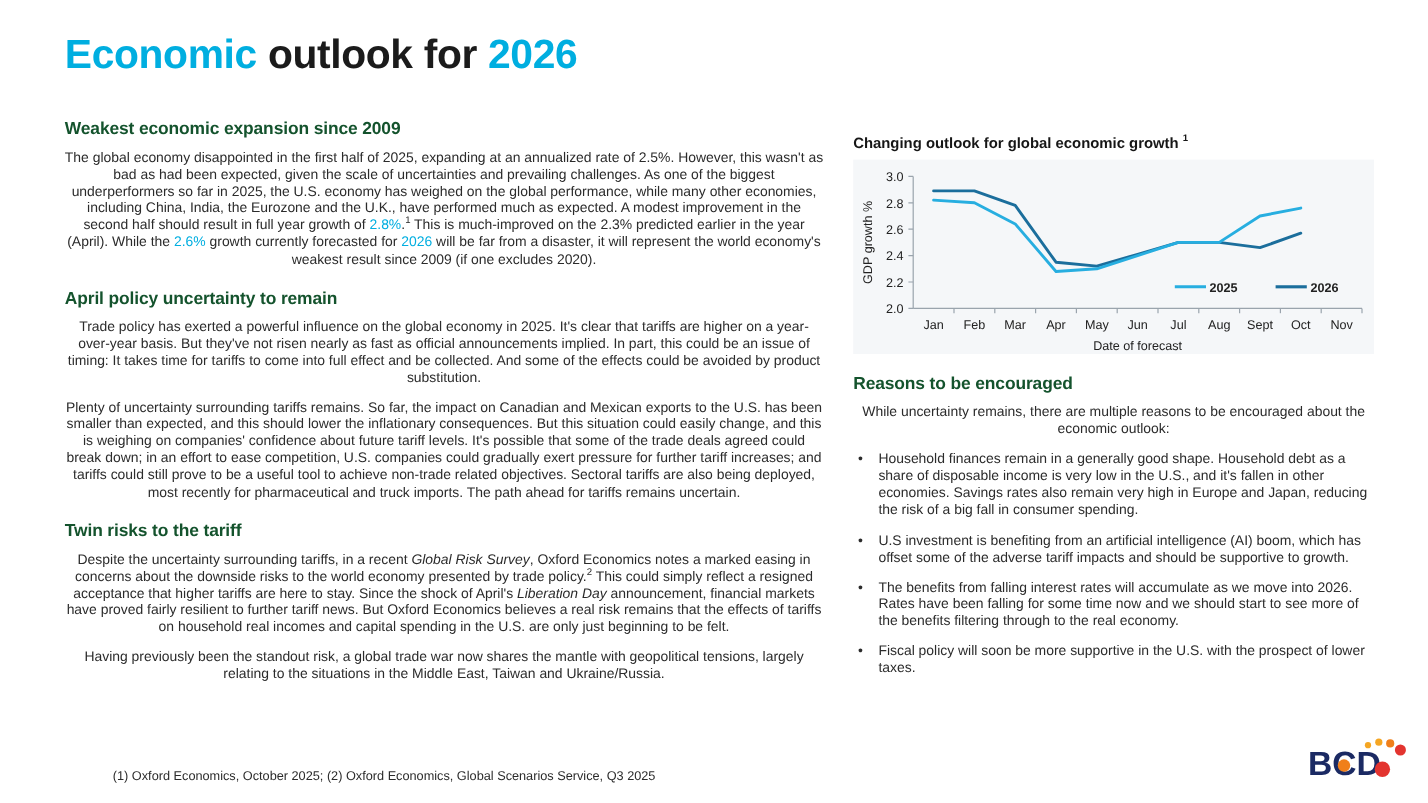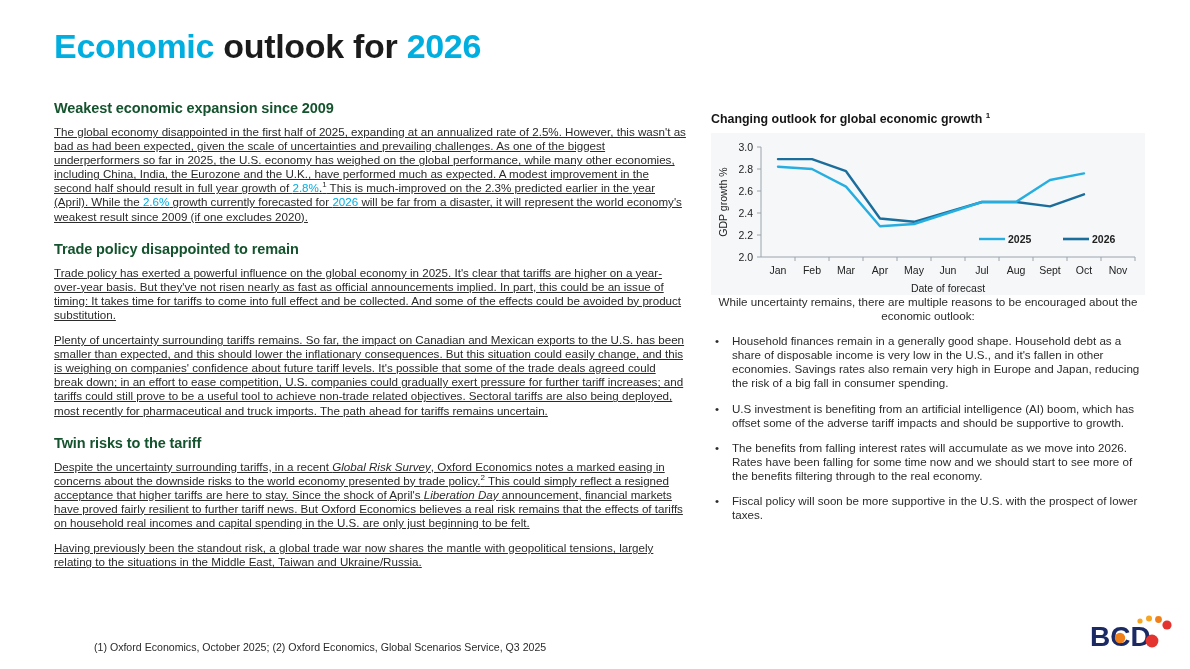--- a/index.html
+++ b/index.html
@@ -23,21 +23,21 @@
   .col-right{position:absolute;left:711px;top:112px;width:434px;}
 
   h2.sec{
     font-size:14.5px;font-weight:bold;color:#14532d;
     margin:0 0 9px 0;letter-spacing:-0.1px;
   }
   .sec.spaced{margin-top:17px;}
 
   p.body{
     font-size:11.6px;line-height:14.1px;color:#2b2b2b;
-    margin:0 0 11px 0;text-align:left;text-decoration:underline;
+    margin:0 0 11px 0;text-align:center;
   }
   p.body:last-child{margin-bottom:0;}
   .cyt{color:#00AEE0;}
   .ital{font-style:italic;}
   sup{font-size:8px;vertical-align:super;line-height:0;}
 
   
   .chart-title{
     font-size:12.4px;font-weight:bold;color:#161616;margin:0 0 7px 0;
   }
@@ -76,21 +76,21 @@
     <span class="cy">Economic</span>
     <span class="dk">outlook for</span>
     <span class="cy">2026</span>
   </div>
 
   <div class="col-left">
 
     <h2 class="sec">Weakest economic expansion since 2009</h2>
     <p class="body"><span>The global economy disappointed in the first half of 2025, expanding at an annualized rate of 2.5%. However, this wasn't as bad as had been expected, given the scale of uncertainties and prevailing challenges. As one of the biggest underperformers so far in 2025, the U.S. economy has weighed on the global performance, while many other economies, including China, India, the Eurozone and the U.K., have performed much as expected. A modest improvement in the second half should result in full year growth of </span><span class="cyt">2.8%</span><span>.</span><sup>1</sup><span> This is much-improved on the 2.3% predicted earlier in the year (April). While the </span><span class="cyt">2.6%</span><span> growth currently forecasted for </span><span class="cyt">2026</span><span> will be far from a disaster, it will represent the world economy's weakest result since 2009 (if one excludes 2020).</span></p>
 
-    <h2 class="sec spaced">Trade policy disappointed to remain</h2>
+    <h2 class="sec spaced">April policy uncertainty to remain</h2>
     <p class="body"><span>Trade policy has exerted a powerful influence on the global economy in 2025. It's clear that tariffs are higher on a year-over-year basis. But they've not risen nearly as fast as official announcements implied. In part, this could be an issue of timing: It takes time for tariffs to come into full effect and be collected. And some of the effects could be avoided by product substitution.</span></p>
     <p class="body"><span>Plenty of uncertainty surrounding tariffs remains. So far, the impact on Canadian and Mexican exports to the U.S. has been smaller than expected, and this should lower the inflationary consequences. But this situation could easily change, and this is weighing on companies' confidence about future tariff levels. It's possible that some of the trade deals agreed could break down; in an effort to ease competition, U.S. companies could gradually exert pressure for further tariff increases; and tariffs could still prove to be a useful tool to achieve non-trade related objectives. Sectoral tariffs are also being deployed, most recently for pharmaceutical and truck imports. The path ahead for tariffs remains uncertain.</span></p>
 
     <h2 class="sec spaced">Twin risks to the tariff</h2>
     <p class="body"><span>Despite the uncertainty surrounding tariffs, in a recent </span><span class="ital">Global Risk Survey</span><span>, Oxford Economics notes a marked easing in concerns about the downside risks to the world economy presented by trade policy.</span><sup>2</sup><span> This could simply reflect a resigned acceptance that higher tariffs are here to stay. Since the shock of April's </span><span class="ital">Liberation Day</span><span> announcement, financial markets have proved fairly resilient to further tariff news. But Oxford Economics believes a real risk remains that the effects of tariffs on household real incomes and capital spending in the U.S. are only just beginning to be felt.</span></p>
     <p class="body"><span>Having previously been the standout risk, a global trade war now shares the mantle with geopolitical tensions, largely relating to the situations in the Middle East, Taiwan and Ukraine/Russia.</span></p>
   </div>
 
   <div class="col-right">
 
@@ -140,20 +140,21 @@
           <text x="16" y="69" text-anchor="middle" font-family="Liberation Sans, sans-serif" font-size="10.5" fill="#222" transform="rotate(-90 16 69)">GDP growth %</text>
           <polyline points="67,26.09999999999998 101,26.09999999999998 135,38.20000000000002 169,85.5 203,88.80000000000001 237,78.89999999999998 271,69 305,69 339,73.4 373,61.30000000000002" fill="none" stroke="#1B6E9C" stroke-width="2.4" stroke-linejoin="round" stroke-linecap="round"></polyline>
           <polyline points="67,33.80000000000001 101,36.000000000000014 135,53.59999999999998 169,93.20000000000002 203,91.00000000000003 237,80 271,69 305,69 339,46.999999999999986 373,40.40000000000002" fill="none" stroke="#27AEE0" stroke-width="2.4" stroke-linejoin="round" stroke-linecap="round"></polyline>
           <line x1="268" y1="106" x2="294" y2="106" stroke="#27AEE0" stroke-width="2.4"></line>
           <text x="297" y="110" font-family="Liberation Sans, sans-serif" font-size="10.5" font-weight="bold" fill="#222">2025</text>
           <line x1="352" y1="106" x2="378" y2="106" stroke="#1B6E9C" stroke-width="2.6"></line>
           <text x="381" y="110" font-family="Liberation Sans, sans-serif" font-size="10.5" font-weight="bold" fill="#222">2026</text>
         </svg>
     </div>
 
+    <h2 class="sec spaced">Reasons to be encouraged</h2>
     <p class="r-intro">While uncertainty remains, there are multiple reasons to be encouraged about the economic outlook:</p>
 
     <ul class="bullets" id="bullet-list">
         <li><span class="dot">•</span><span>Household finances remain in a generally good shape. Household debt as a share of disposable income is very low in the U.S., and it's fallen in other economies. Savings rates also remain very high in Europe and Japan, reducing the risk of a big fall in consumer spending.</span></li>
         <li><span class="dot">•</span><span>U.S investment is benefiting from an artificial intelligence (AI) boom, which has offset some of the adverse tariff impacts and should be supportive to growth.</span></li>
         <li><span class="dot">•</span><span>The benefits from falling interest rates will accumulate as we move into 2026. Rates have been falling for some time now and we should start to see more of the benefits filtering through to the real economy.</span></li>
         <li><span class="dot">•</span><span>Fiscal policy will soon be more supportive in the U.S. with the prospect of lower taxes.</span></li>
       </ul>
   </div>
 

